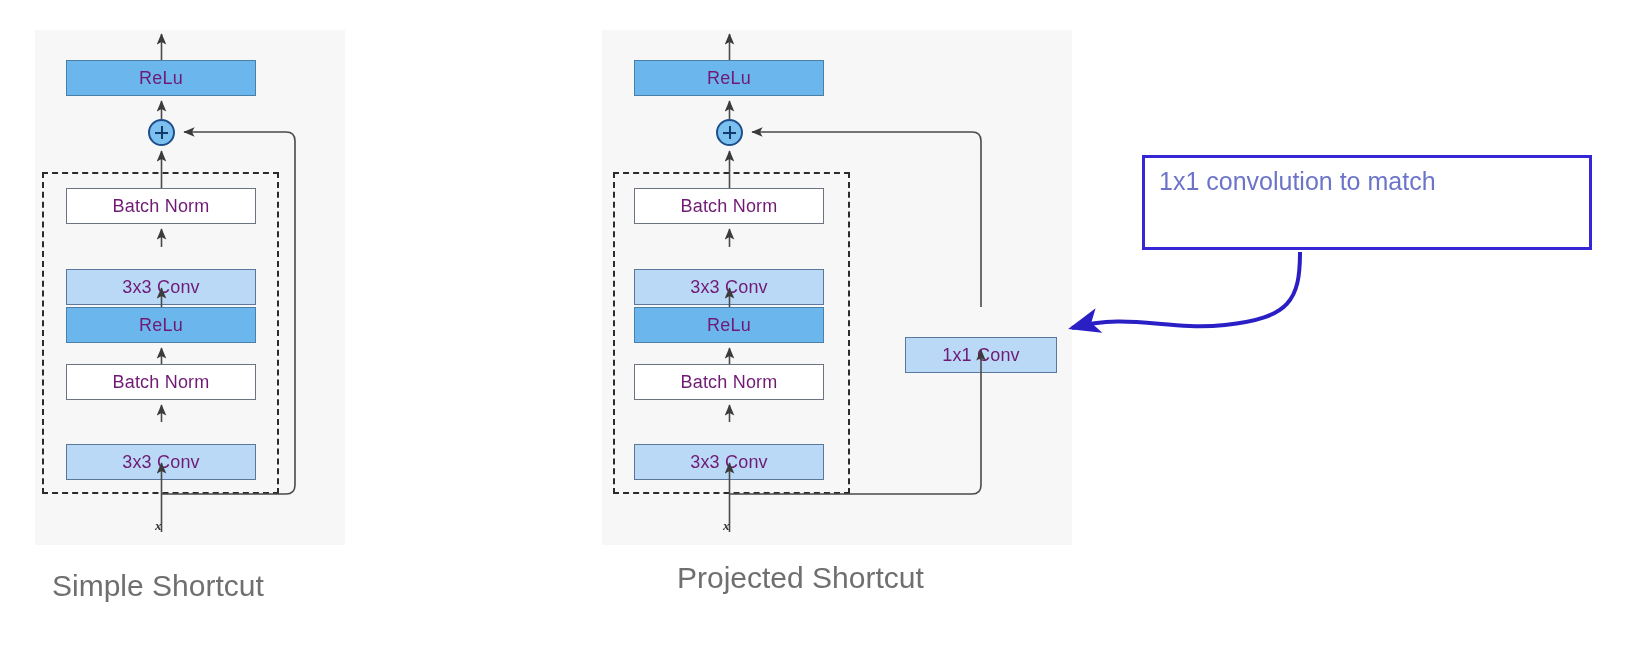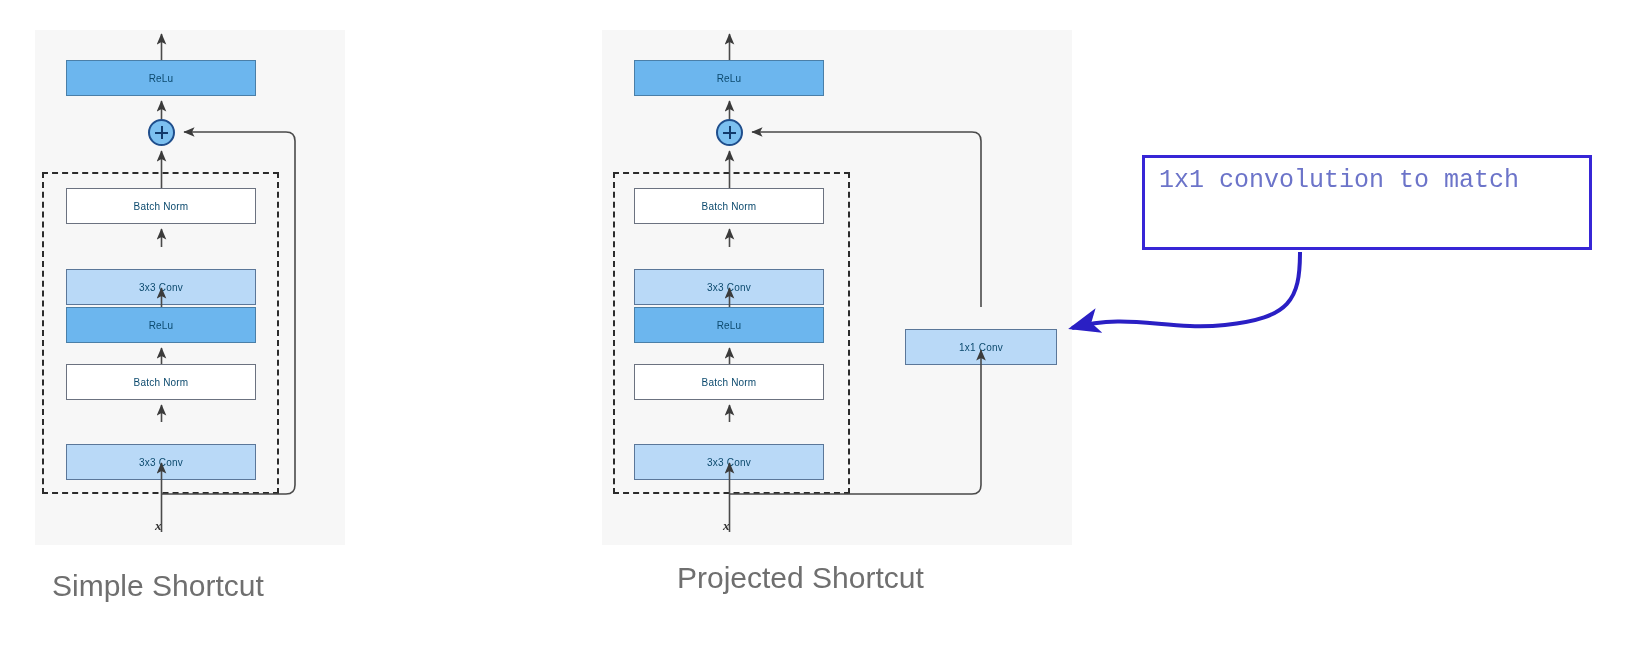--- a/index.html
+++ b/index.html
@@ -21,22 +21,22 @@
     position: absolute;
     background: #f7f7f7;
   }
   .node {
     position: absolute;
     box-sizing: border-box;
     border: 1.5px solid #6b7280;
     display: flex;
     align-items: center;
     justify-content: center;
-    font-size: 10px;
-    color: #0c4a6e;
+    font-size: 18px;
+    color: #701a75;
     letter-spacing: 0.2px;
     font-family: "Liberation Sans", sans-serif;
   }
   .node.relu {
     background: #6cb6ee;
     border-color: #4a7fa8;
   }
   .node.conv {
     background: #b9d9f7;
     border-color: #5b7799;
@@ -91,21 +91,21 @@
   }
   .annot-box {
     position: absolute;
     box-sizing: border-box;
     border: 3px solid #3726d6;
     background: #ffffff;
     padding: 8px 0 8px 14px;
     font-size: 25px;
     line-height: 1.22;
     color: #6c74c9;
-    font-family: Liberation Mono, monospace;
+    font-family: Liberation Sans, sans-serif;
   }
   svg.overlay {
     position: absolute;
     left: 0;
     top: 0;
     width: 1626px;
     height: 650px;
     pointer-events: none;
   }
 </style>
@@ -172,21 +172,21 @@
   </div>
 
   <div class="node bn" style="left:634px; top:364px; width:190px; height:36px;">
     <span>Batch Norm</span>
   </div>
 
   <div class="node conv" style="left:634px; top:422px; width:190px; height:36px;">
     <span>3x3 Conv</span>
   </div>
 
-  <div class="node conv" style="left:905px; top:307px; width:152px; height:36px;">
+  <div class="node conv" style="left:905px; top:315px; width:152px; height:36px;">
     <span>1x1 Conv</span>
   </div>
 
   <div class="plus-node" style="left:716px; top:119px; width:27px; height:27px;">
     <span class="bar-h"></span>
     <span class="bar-v"></span>
   </div>
 
   <div class="x-label" style="left:723px; top:518px;">x</div>
 

